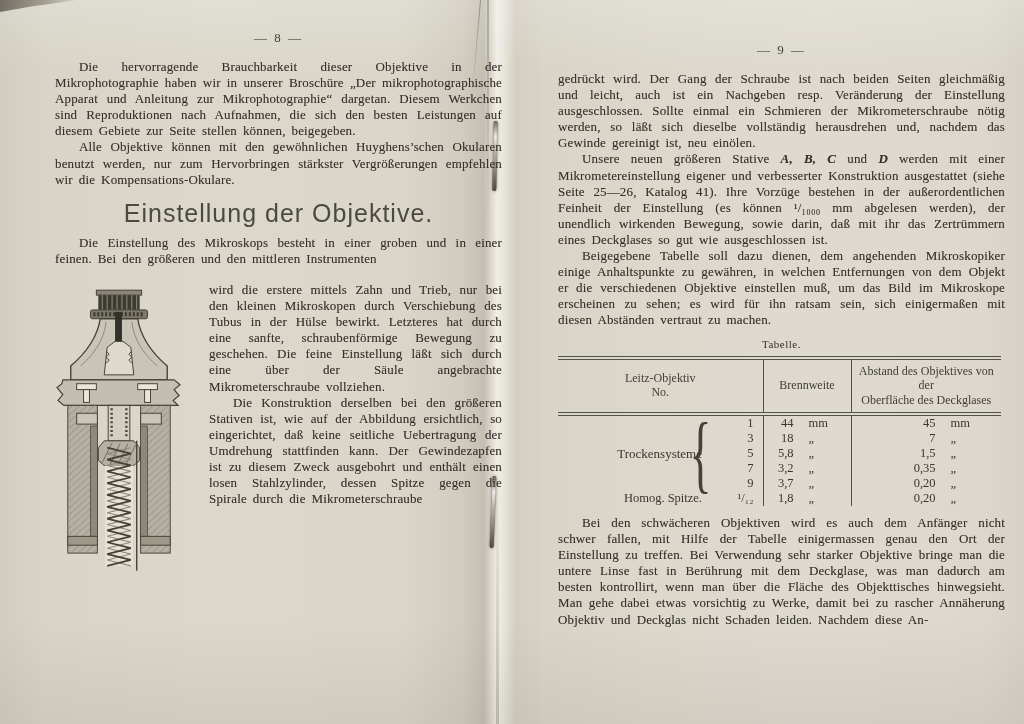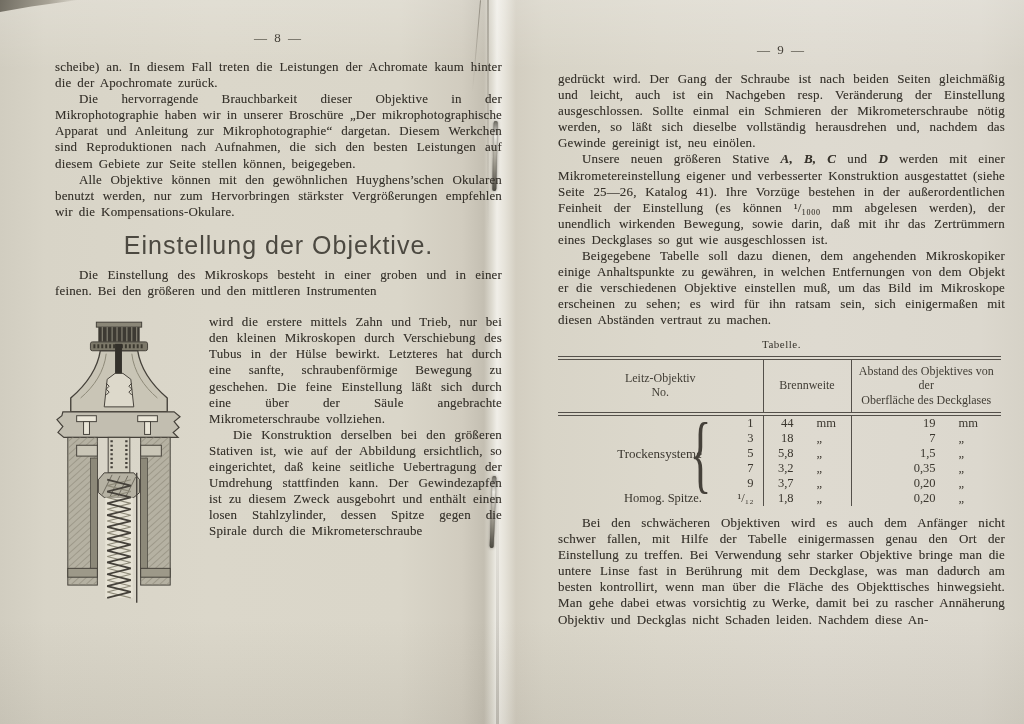--- a/index.html
+++ b/index.html
@@ -65,38 +65,37 @@
   th.h-bw{border-left:1px solid #54504a;border-right:1px solid #54504a;}
   .data-table td{padding:0 4px;height:15px;line-height:15px;}
   td.c-bw{border-left:1px solid #54504a;}
   td.c-abs{border-left:1px solid #54504a;}
   td.c-label{position:relative;text-align:right;padding-right:16px;}
   td.c-no{text-align:right;padding-right:9px;width:36px;}
   .brace{position:absolute;right:-2px;top:50%;line-height:0;
     transform:translateY(2%) scale(.55,1.05);font-size:82px;font-weight:200;color:#45413a;}
   .num{display:inline-block;min-width:26px;text-align:right;}
   td.c-abs .num{min-width:44px;padding-left:36px;}
-  .unit{display:inline-block;padding-left:23px;}
+  .unit{display:inline-block;padding-left:15px;}
   .group-label{font-size:13px;}
 </style>
 </head>
 <body>
 
 <div class="scan">
   <div class="corner-tl"></div>
   <div class="crease-hairline"></div>
   <div class="fold-shadow-top"></div>
   <div class="fold-shadow-bottom"></div>
   <div class="staple staple-top"></div>
   <div class="staple staple-bottom"></div>
   <div class="speck"></div>
 
   <div class="content content-left">
     <div class="page-number">—  8  —</div>
-    <p class="body-text noindent">scheibe) an.  In diesem Fall treten die Leistungen der Achromate kaum hinter die der Apochromate zurück.</p>
     <p class="body-text">Die hervorragende Brauchbarkeit dieser Objektive in der Mikrophotographie haben wir in unserer Broschüre „Der mikrophotographische Apparat und Anleitung zur Mikrophotographie“ dargetan.  Diesem Werkchen sind Reproduktionen nach Aufnahmen, die sich den besten Leistungen auf diesem Gebiete zur Seite stellen können, beigegeben.</p>
     <p class="body-text">Alle Objektive können mit den gewöhnlichen Huyghens’schen Okularen benutzt werden, nur zum Hervorbringen stärkster Vergrößerungen empfehlen wir die Kompensations-Okulare.</p>
 
     <h1 class="section-heading">Einstellung der Objektive.</h1>
 
     <p class="body-text">Die Einstellung des Mikroskops besteht in einer groben und in einer feinen.  Bei den größeren und den mittleren Instrumenten</p>
 
     <div class="wrap-zone">
       <div class="figure">
         <svg viewBox="0 0 130 288" width="128" height="284" xmlns="http://www.w3.org/2000/svg">
@@ -192,21 +191,21 @@
         </tr>
       </thead>
       <tbody>
         <tr>
           <td class="c-label" rowspan="5">
             <span class="group-label">Trockensysteme</span>
             <span class="brace">{</span>
           </td>
           <td class="c-no">1</td>
           <td class="c-bw"><span class="num">44</span><span class="unit">mm</span></td>
-          <td class="c-abs"><span class="num">19</span><span class="unit">mm</span></td>
+          <td class="c-abs"><span class="num">45</span><span class="unit">mm</span></td>
         </tr>
         <tr>
           <td class="c-no">3</td>
           <td class="c-bw"><span class="num">18</span><span class="unit">„</span></td>
           <td class="c-abs"><span class="num">7</span><span class="unit">„</span></td>
         </tr>
         <tr>
           <td class="c-no">5</td>
           <td class="c-bw"><span class="num">5,8</span><span class="unit">„</span></td>
           <td class="c-abs"><span class="num">1,5</span><span class="unit">„</span></td>

